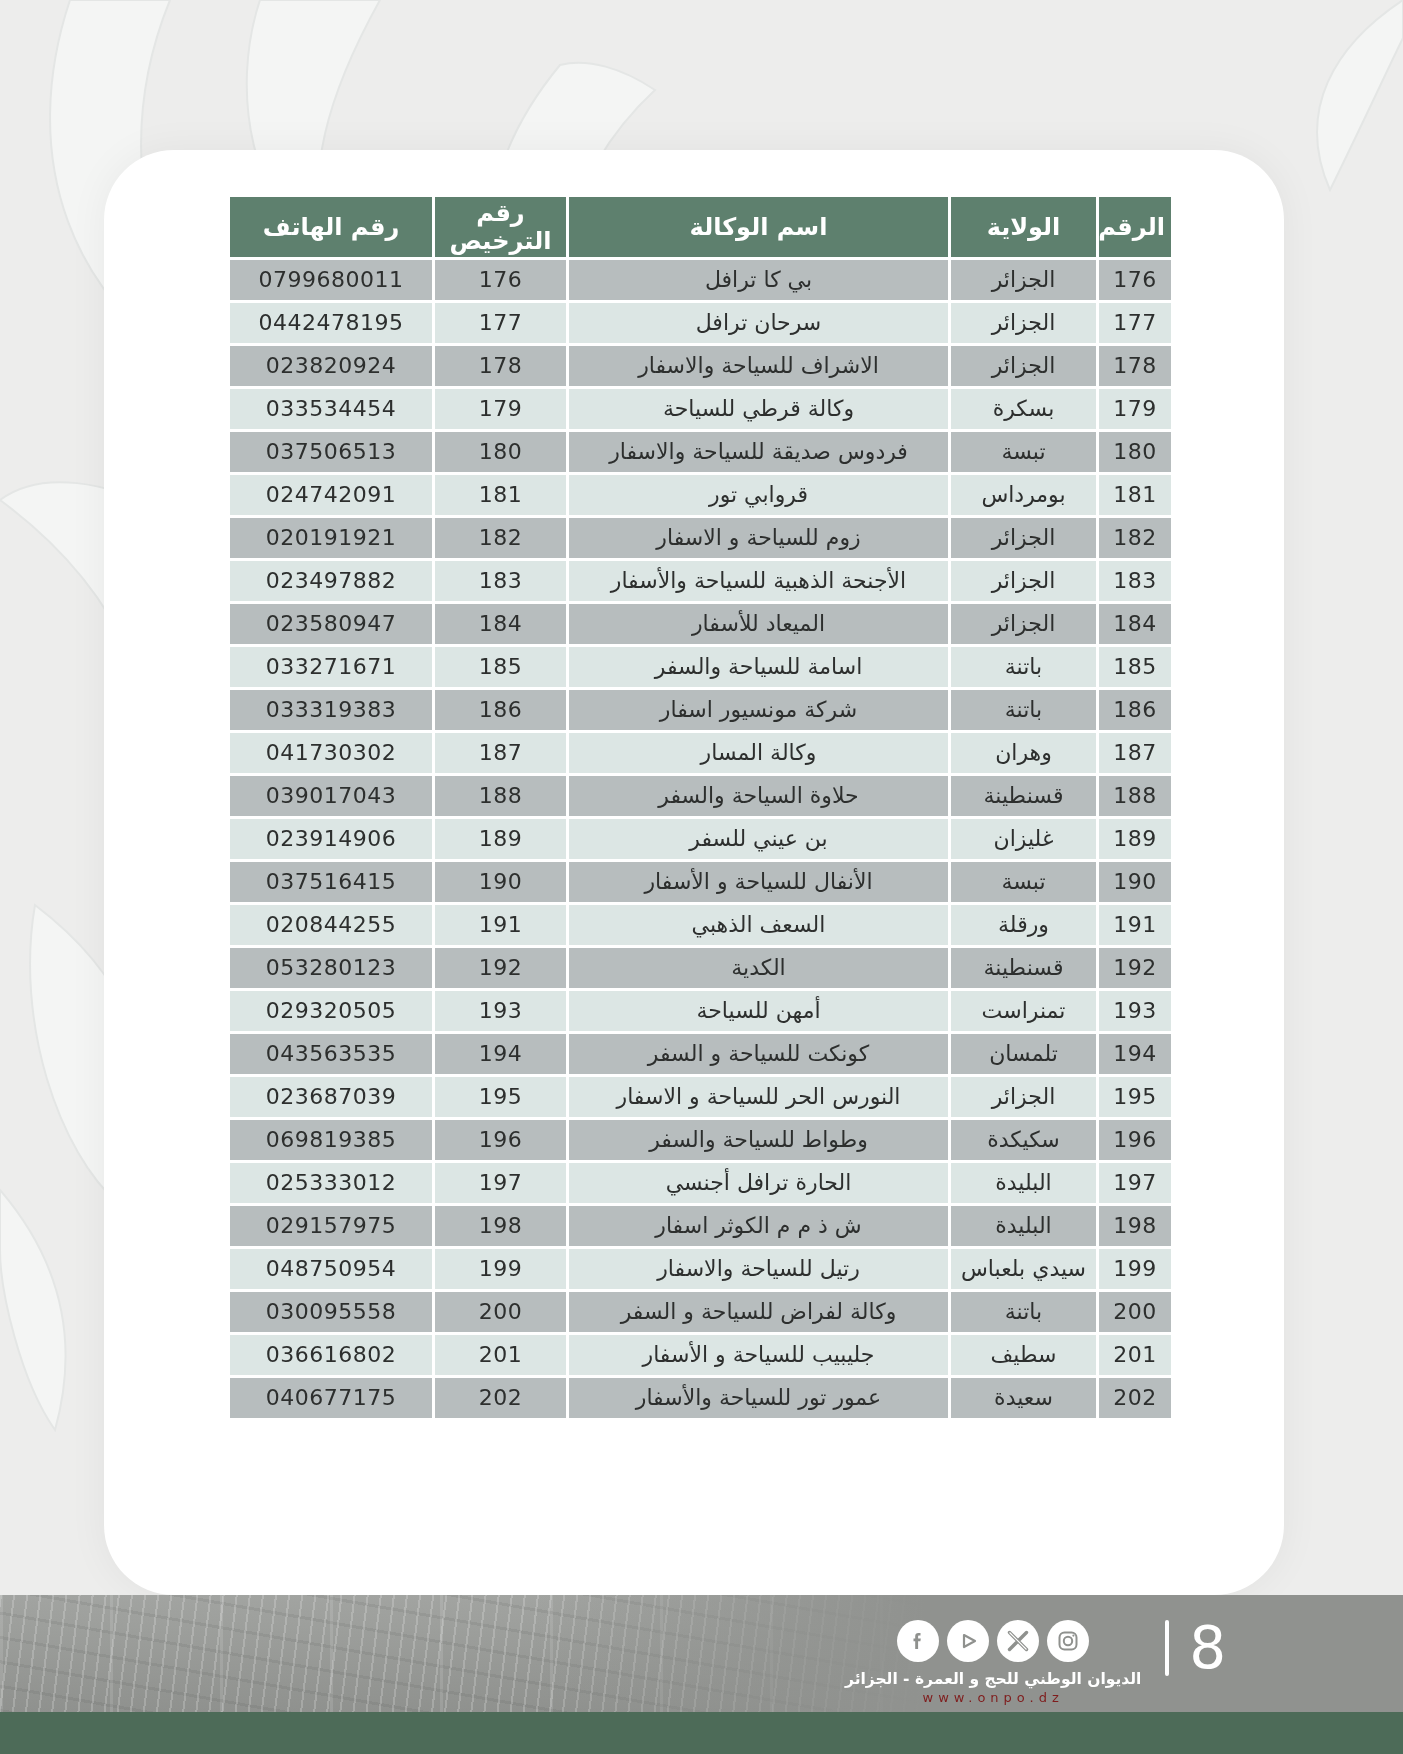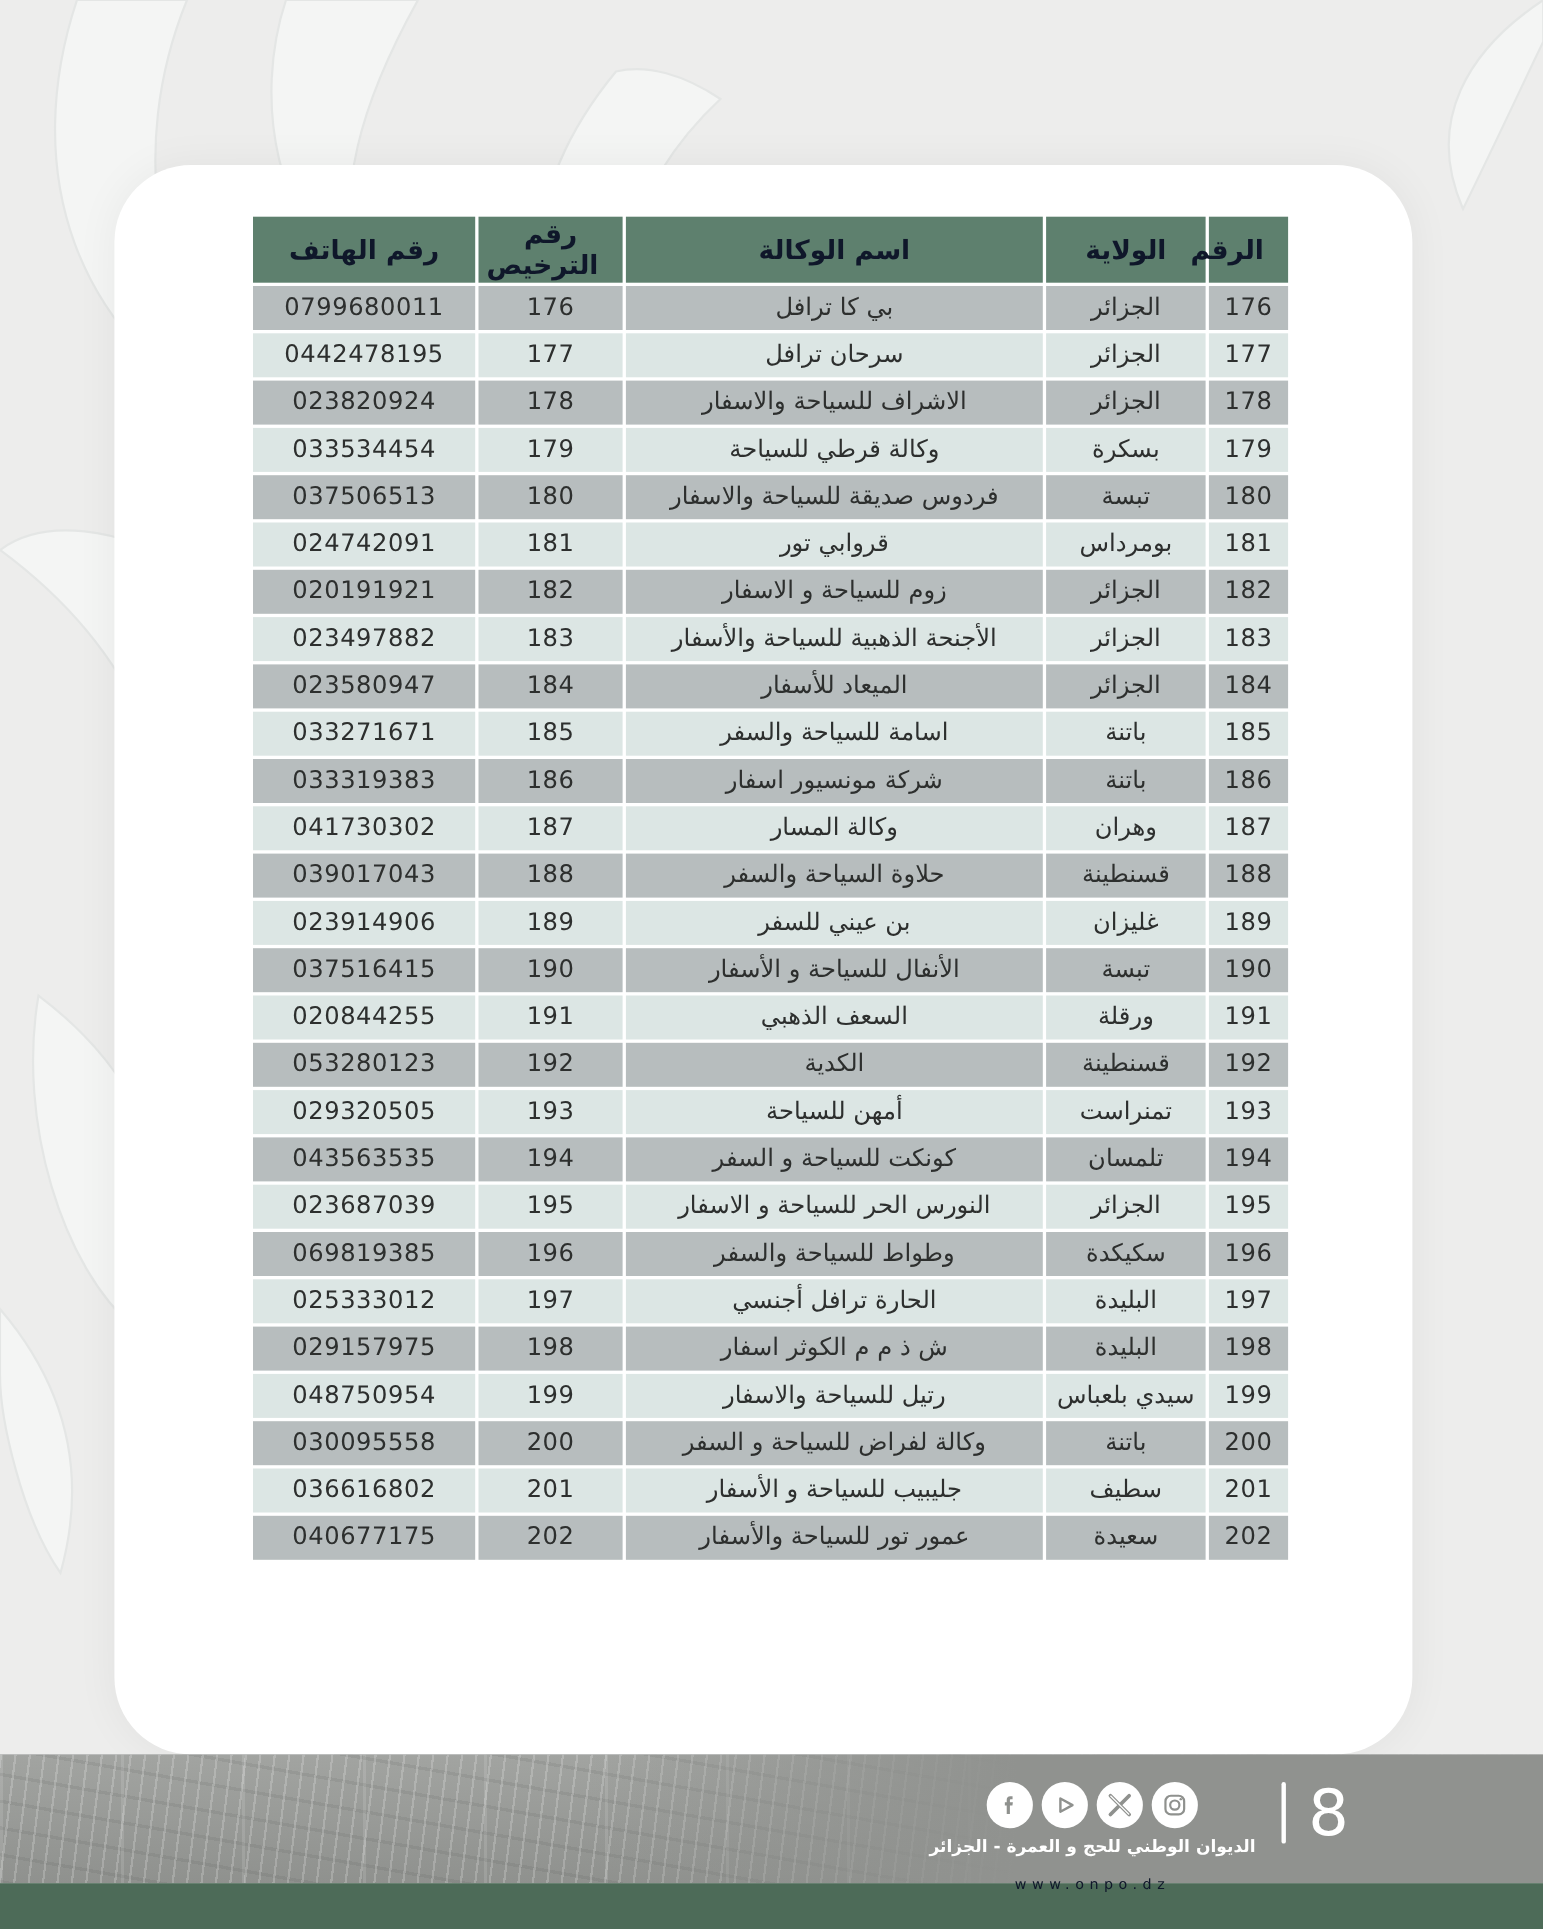--- a/index.html
+++ b/index.html
@@ -32,27 +32,27 @@
   }
   table.agency{
     width:100%;
     direction:rtl;
     border-collapse:separate;
     border-spacing:3px;
     table-layout:fixed;
   }
   table.agency th{
     background:#5e806e;
-    color:#0f172a;
+    color:#ffffff;
     font-size:24px;
     font-weight:bold;
     height:60px;
     vertical-align:middle;
     text-align:center;
-    padding:0 22px;
+    padding:0 6px;
   }
   table.agency td{
     height:36px;
     vertical-align:middle;
     text-align:center;
     color:#2d2f2e;
     font-size:22px;
     line-height:1.05;
     padding:2px 6px;
     word-wrap:break-word;
@@ -115,22 +115,22 @@
   .icon-circle svg{display:block;}
   .brand-org{
     margin-top:8px;
     color:#ffffff;
     font-size:15.5px;
     font-weight:bold;
     white-space:nowrap;
     direction:rtl;
   }
   .brand-url{
-    margin-top:18px;
-    color:#0f172a;
+    margin-top:2px;
+    color:#7f1d1d;
     font-size:13px;
     letter-spacing:5px;
     white-space:nowrap;
   }
   .footer-divider{
     width:4px;height:56px;border-radius:2px;
     background:#ffffff;
     margin:0 20px 0 24px;
   }
   .footer-page-num{

